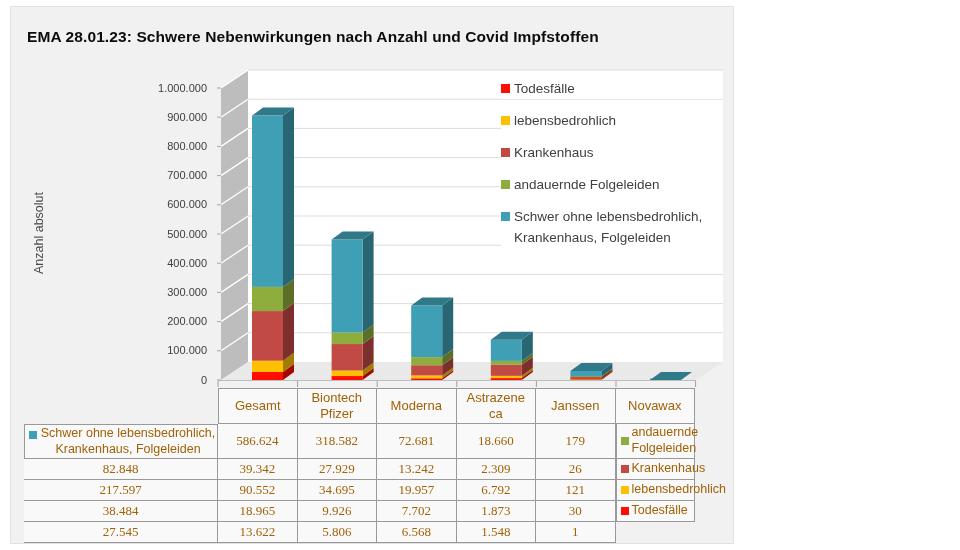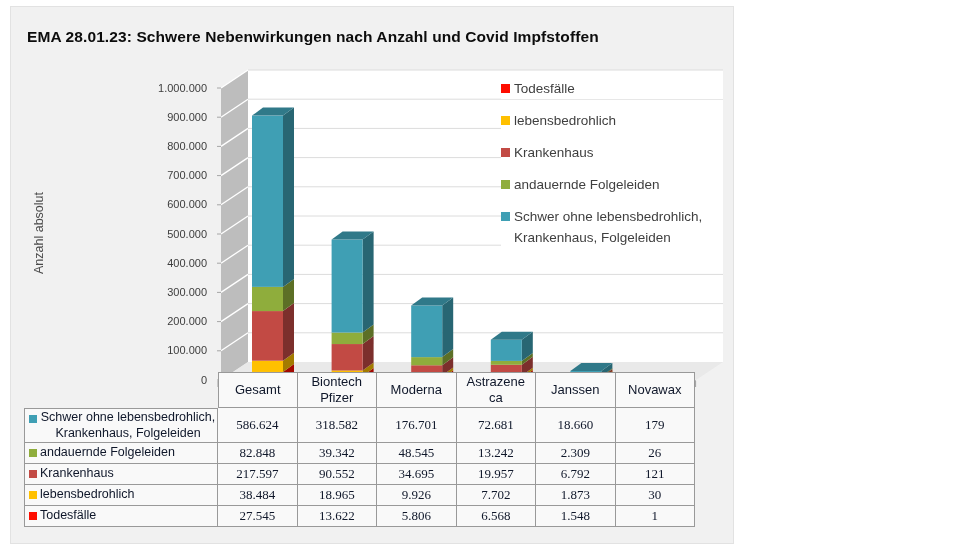--- a/index.html
+++ b/index.html
@@ -21,25 +21,25 @@
     position:absolute;left:-55px;top:225px;width:190px;height:16px;
     transform:rotate(-90deg);
     font-size:12.5px;color:#4a4a4a;text-align:center;
   }
   #chart-svg{position:absolute;left:0;top:0;}
   .legend{position:absolute;left:501px;top:78px;width:222px;}
   .li{display:flex;align-items:flex-start;margin-bottom:11px;background:#ffffff;}
   .lm{flex:0 0 9px;width:9px;height:9px;margin:6px 4px 0 0;display:inline-block;}
   .lt{font-size:13.5px;line-height:21px;color:#3f3f3f;max-width:205px;}
   .dtable{
-    position:absolute;left:24px;top:372px;
+    position:absolute;left:24px;top:388px;
     display:grid;
     grid-template-columns:194px repeat(6,79.5px);
     grid-template-rows:36px 35px 21px 21px 21px 21px;
-    font-size:13px;color:#0f172a;
+    font-size:13px;color:#a16207;
   }
   .c{
     background:#f9f9f9;box-sizing:border-box;
     border-right:1px solid #999;border-bottom:1px solid #999;
     display:flex;align-items:center;justify-content:center;
   }
   .ghost{background:transparent;border:none;}
   .bt{border-top:1px solid #999;}
   .bl{border-left:1px solid #999;}
   .hdr{text-align:center;white-space:pre-line;line-height:1.2;}
@@ -212,31 +212,30 @@
       <div class="c hdr bt">Astrazene
 ca</div>
       <div class="c hdr bt">Janssen</div>
       <div class="c hdr bt">Novawax</div>
       <div class="c lblcell bl bt">
         <span class="mk" style="background: rgb(63, 159, 180); top: 6px;"></span>
         <div class="txt center">Schwer ohne lebensbedrohlich, Krankenhaus, Folgeleiden</div>
       </div>
       <div class="c num">586.624</div>
       <div class="c num">318.582</div>
-      <div class="c num">176.701</div>
       <div class="c num">72.681</div>
       <div class="c num">18.660</div>
       <div class="c num">179</div>
       <div class="c lblcell bl">
         <span class="mk" style="background: rgb(143, 173, 60); top: calc(50% - 4px);"></span>
         <div class="txt left">andauernde Folgeleiden</div>
       </div>
       <div class="c num">82.848</div>
       <div class="c num">39.342</div>
-      <div class="c num">48.545</div>
+      <div class="c num">27.929</div>
       <div class="c num">13.242</div>
       <div class="c num">2.309</div>
       <div class="c num">26</div>
       <div class="c lblcell bl">
         <span class="mk" style="background: rgb(194, 74, 68); top: calc(50% - 4px);"></span>
         <div class="txt left">Krankenhaus</div>
       </div>
       <div class="c num">217.597</div>
       <div class="c num">90.552</div>
       <div class="c num">34.695</div>

